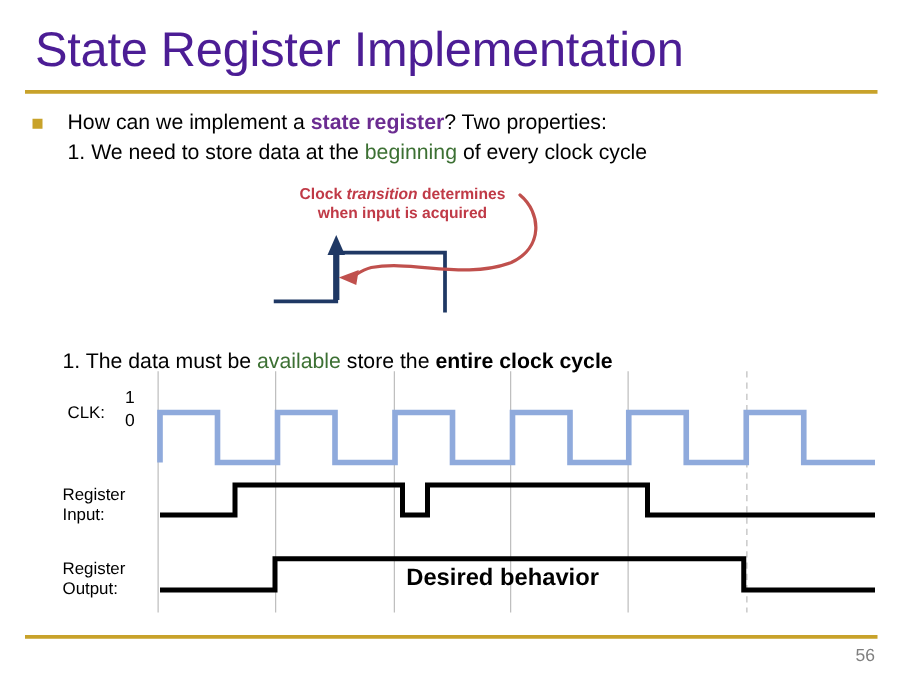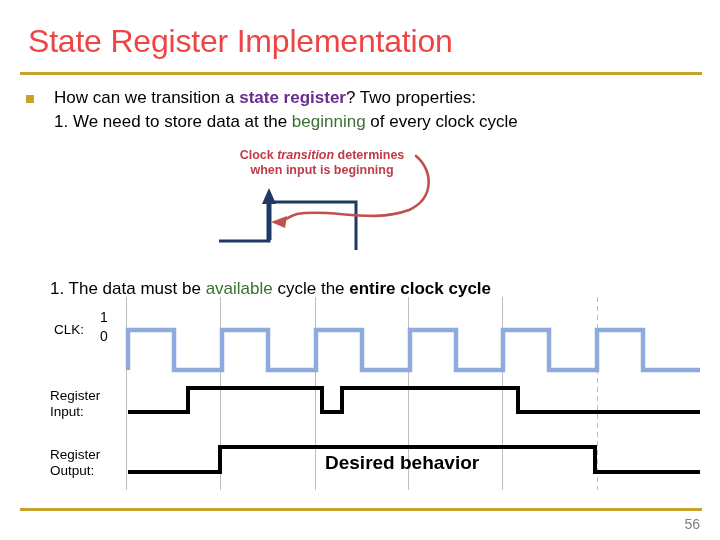--- a/index.html
+++ b/index.html
@@ -15,23 +15,23 @@
     font-family: "Liberation Sans", sans-serif;
     color: #000000;
   }
 
   
   #slide-title {
     position: absolute;
     left: 28px;
     top: 22px;
     width: 664px;
-    font-size: 32px;
+    font-size: 39px;
     line-height: 38px;
-    color: #ef4444;
+    color: #4c1d95;
     letter-spacing: -0.2px;
     white-space: nowrap;
   }
   #title-rule {
     position: absolute;
     left: 20px;
     top: 72px;
     width: 682px;
     height: 3px;
     background: #c8a22a;
@@ -156,50 +156,50 @@
 <body>
 
 <div id="slide-title">State Register Implementation</div>
 
 <div id="title-rule"></div>
 
 <div id="bullet-block">
 
   <div id="bullet-row">
     <span id="bullet-marker"></span>
-    <div class="line"><span>How can we transition a </span><span class="em-purple">state register</span><span>? Two properties:</span></div>
+    <div class="line"><span>How can we implement a </span><span class="em-purple">state register</span><span>? Two properties:</span></div>
 
     <div class="line" id="prop1-line"><span>1. We need to store data at the </span><span class="em-green">beginning</span><span> of every clock cycle</span></div>
   </div>
 
 </div>
 
 <div id="clock-figure">
 
-  <div id="clock-caption"><span>Clock </span><span class="ital">transition</span><span> determines</span><br><span>when</span><span> input is beginning</span></div>
+  <div id="clock-caption"><span>Clock </span><span class="ital">transition</span><span> determines</span><br><span>when</span><span> input is acquired</span></div>
 
   <svg width="250" height="110" viewBox="0 0 250 110">
 
     <g>
       <path d="M 8 93 L 58 93 L 58 54 L 145 54 L 145 102" fill="none" stroke="#1f3864" stroke-width="3"></path>
     </g>
 
     <g>
       <path d="M 58 92 L 58 50" fill="none" stroke="#1f3864" stroke-width="5"></path>
       <path d="M 58 40 L 51 56 L 65 56 Z" fill="#1f3864"></path>
     </g>
 
     <g>
       <path d="M 205 8 C 222 22 224 50 198 62 C 160 76 120 60 86 66 C 78 68 74 72 70 74" fill="none" stroke="#c0504d" stroke-width="2.6" stroke-linecap="round"></path>
       <path d="M 60 74 L 76 68 L 74 80 Z" fill="#c0504d"></path>
     </g>
   </svg>
 </div>
 
-<div id="sub-line-2"><span>1. The data must be </span><span class="em-green">available</span><span> cycle the </span><span class="em-black">entire clock cycle</span></div>
+<div id="sub-line-2"><span>1. The data must be </span><span class="em-green">available</span><span> store the </span><span class="em-black">entire clock cycle</span></div>
 
 <div id="waveform-chart">
 
   <svg width="720" height="200" viewBox="0 0 720 200">
 
     <g stroke="#bfbfbf" stroke-width="1">
       <line x1="126.5" y1="5" x2="126.5" y2="198"></line>
       <line x1="220.5" y1="5" x2="220.5" y2="198"></line>
       <line x1="315.5" y1="5" x2="315.5" y2="198"></line>
       <line x1="408.5" y1="5" x2="408.5" y2="198"></line>

